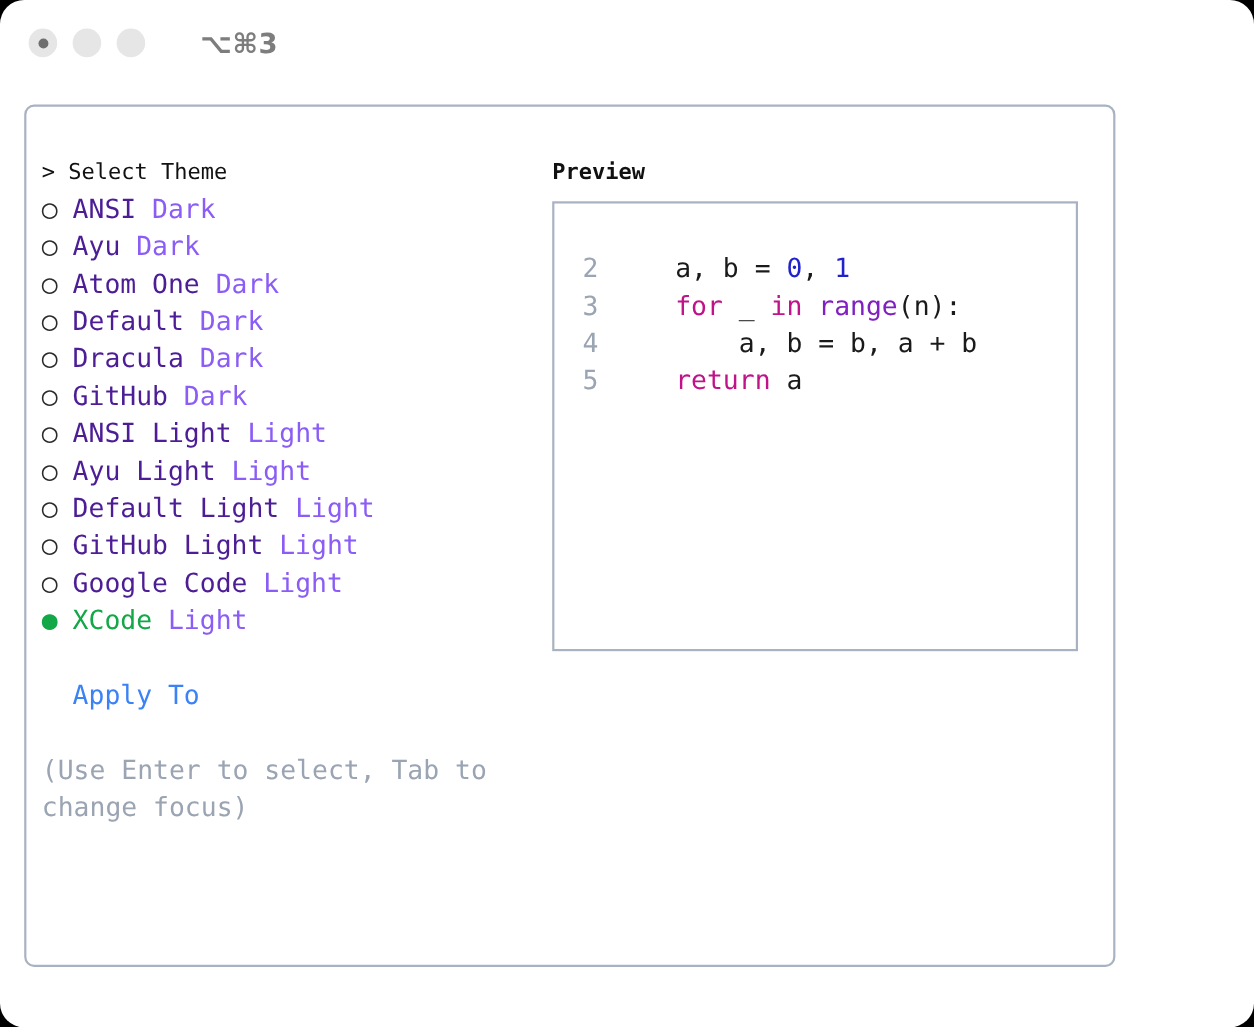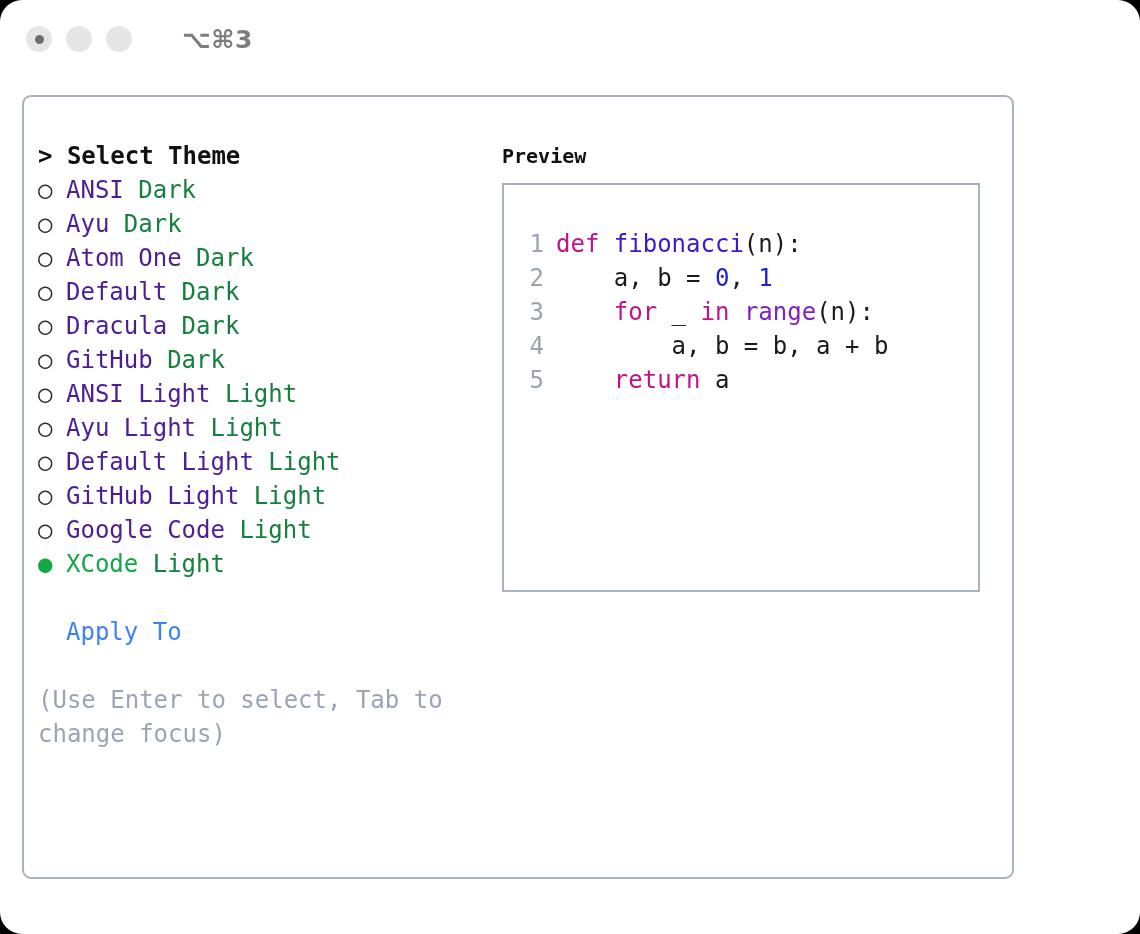--- a/index.html
+++ b/index.html
@@ -85,24 +85,24 @@
     width: 440px;
   }
   #right-col {
     position: absolute;
     left: 478px;
     top: 42px;
     width: 500px;
   }
 
   .heading {
-    font-size: 24px;
+    font-size: 20px;
     line-height: 34px;
     color: #111111;
-    font-weight: bold;
+    font-weight: normal;
     white-space: pre;
   }
   .heading-plain {
     font-size: 24px;
     line-height: 34px;
     color: #3b82f6;
     font-weight: normal;
     white-space: pre;
   }
 
@@ -114,21 +114,21 @@
     color: #2b2b2b;
   }
   .marker {
     display: inline-block;
     width: 28px;
     color: #2b2b2b;
   }
   .opt-row.selected .marker { color: #12a747; }
   .opt-name { color: #4c1d95; }
   .opt-row.selected .opt-name { color: #12a747; }
-  .opt-cat { color: #15803d; }
+  .opt-cat { color: #8b5cf6; }
 
   .spacer-sm { height: 34px; }
   .spacer-md { height: 34px; }
 
   .apply-heading {
     padding-left: 28px;
   }
 
   #hint {
     font-size: 24px;
@@ -210,21 +210,20 @@
       <div class="spacer-sm"></div>
       <div class="heading-plain apply-heading">Apply To</div>
       <div class="spacer-md"></div>
       <div id="hint">(Use Enter to select, Tab to change focus)</div>
     </div>
 
     <div id="right-col">
       <div id="preview-title">Preview</div>
       <div id="code-box">
         <div id="code-lines">
-            <div class="code-line"><span class="ln">1</span><span class="kw">def </span><span class="fn">fibonacci</span><span class="pln">(n):</span></div>
             <div class="code-line"><span class="ln">2</span><span class="pln">    a, b = </span><span class="num">0</span><span class="pln">, </span><span class="num">1</span></div>
             <div class="code-line"><span class="ln">3</span><span class="pln">    </span><span class="kw">for</span><span class="pln"> _ </span><span class="kw">in</span><span class="pln"> </span><span class="bi">range</span><span class="pln">(n):</span></div>
             <div class="code-line"><span class="ln">4</span><span class="pln">        a, b = b, a + b</span></div>
             <div class="code-line"><span class="ln">5</span><span class="pln">    </span><span class="kw">return</span><span class="pln"> a</span></div>
           </div>
         <div class="gap"></div>
       </div>
     </div>
 
   </div>

